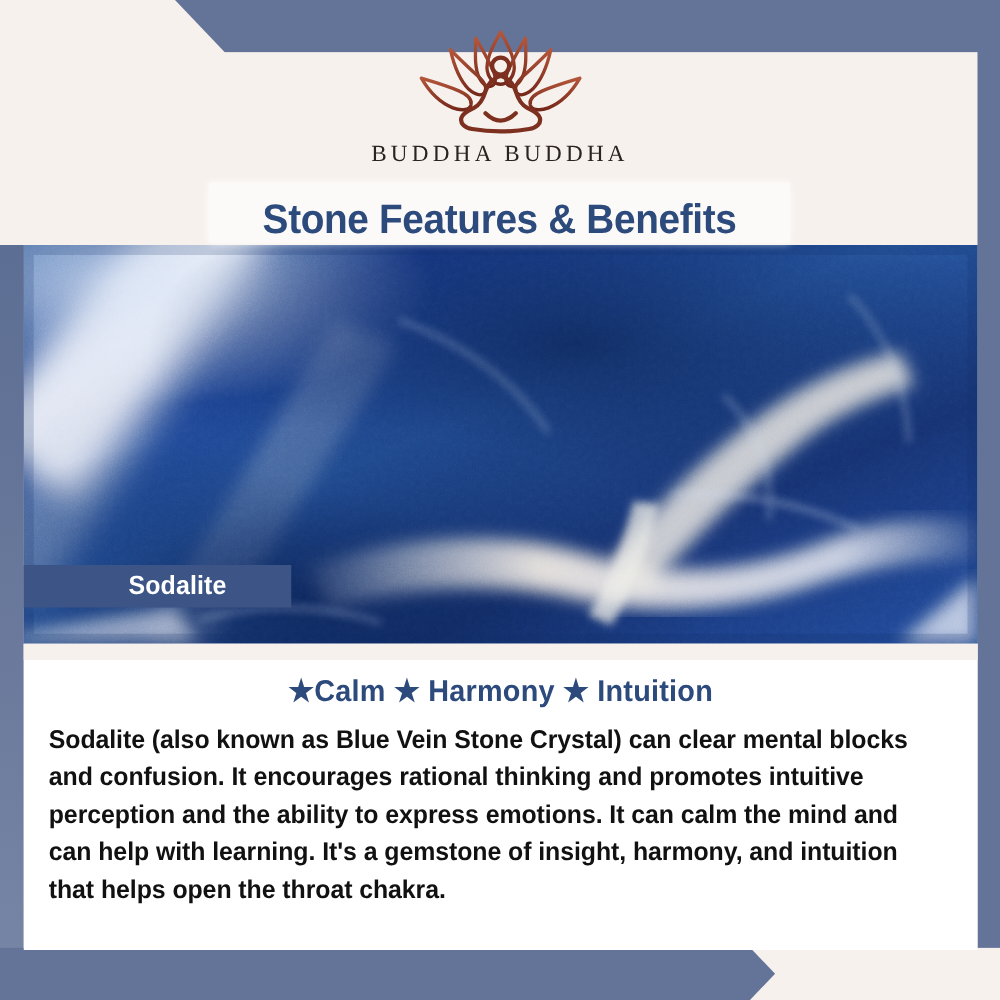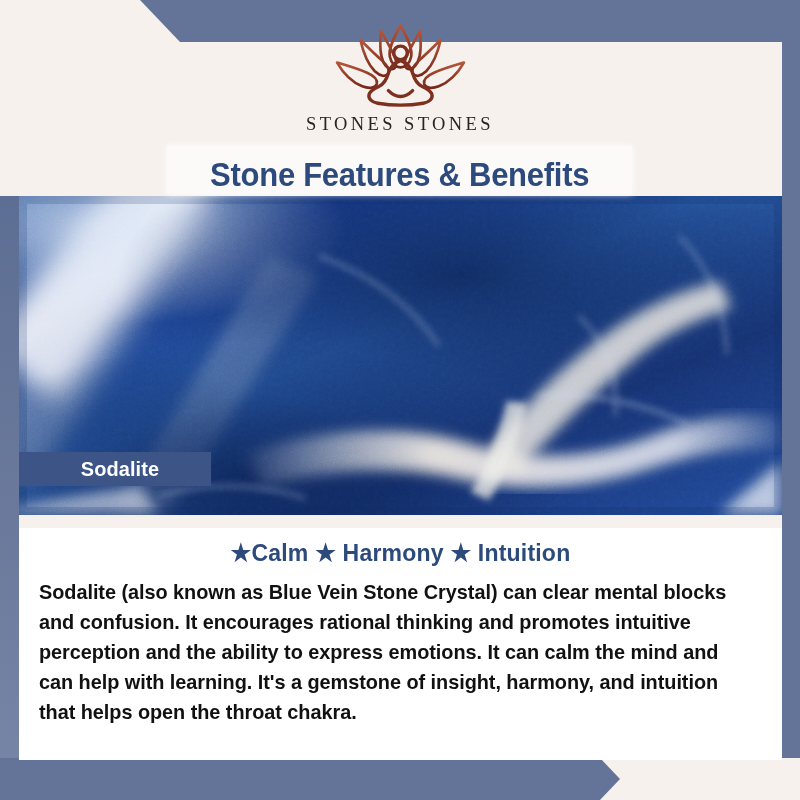--- a/index.html
+++ b/index.html
@@ -71,20 +71,21 @@
     overflow:hidden;
     background:#18408C;
   }
   .stone svg{display:block;width:763px;height:319px;}
 
   .stone-label{
     position:absolute;left:19px;top:452px;width:192px;height:34px;
     background:#3C5586;
     display:flex;align-items:center;
     z-index:3;
+    padding-left:22px;
   }
   .stone-label span{
     font-family:"Liberation Sans Narrow","Liberation Sans",sans-serif;
     color:#FFFFFF;font-weight:700;font-size:21px;
     padding-left:65px;letter-spacing:0.1px;
     transform:scaleX(0.95);transform-origin:left center;
   }
 
   
   .content{
@@ -148,21 +149,21 @@
         </g>
         <g fill="none" stroke="#7E3020" stroke-width="7" stroke-linecap="round" stroke-linejoin="round">
 
           <circle cx="175" cy="72" r="14"></circle>
 
           <path d="M175 88 C162 92 154 101 150 114 C146 127 141 136 131 141 C121 146 112 150 110 158 C108 167 116 174 128 176 C145 179 165 180 175 180 C185 180 205 179 222 176 C234 174 242 167 240 158 C238 150 229 146 219 141 C209 136 204 127 200 114 C196 101 188 92 175 88 Z"></path>
 
           <path d="M150 150 C158 158 168 162 175 162 C182 162 192 158 200 150"></path>
         </g>
       </svg>
-      <div class="logo-word">STONES STONES</div>
+      <div class="logo-word">BUDDHA BUDDHA</div>
     </div>
   </div>
 
   <div class="stone">
     <svg viewBox="0 0 763 319" preserveAspectRatio="none">
       <defs>
         <linearGradient id="base" x1="0" y1="0" x2="1" y2="1">
           <stop offset="0%" stop-color="#2F62A8"></stop>
           <stop offset="22%" stop-color="#17398A"></stop>
           <stop offset="45%" stop-color="#25549E"></stop>

